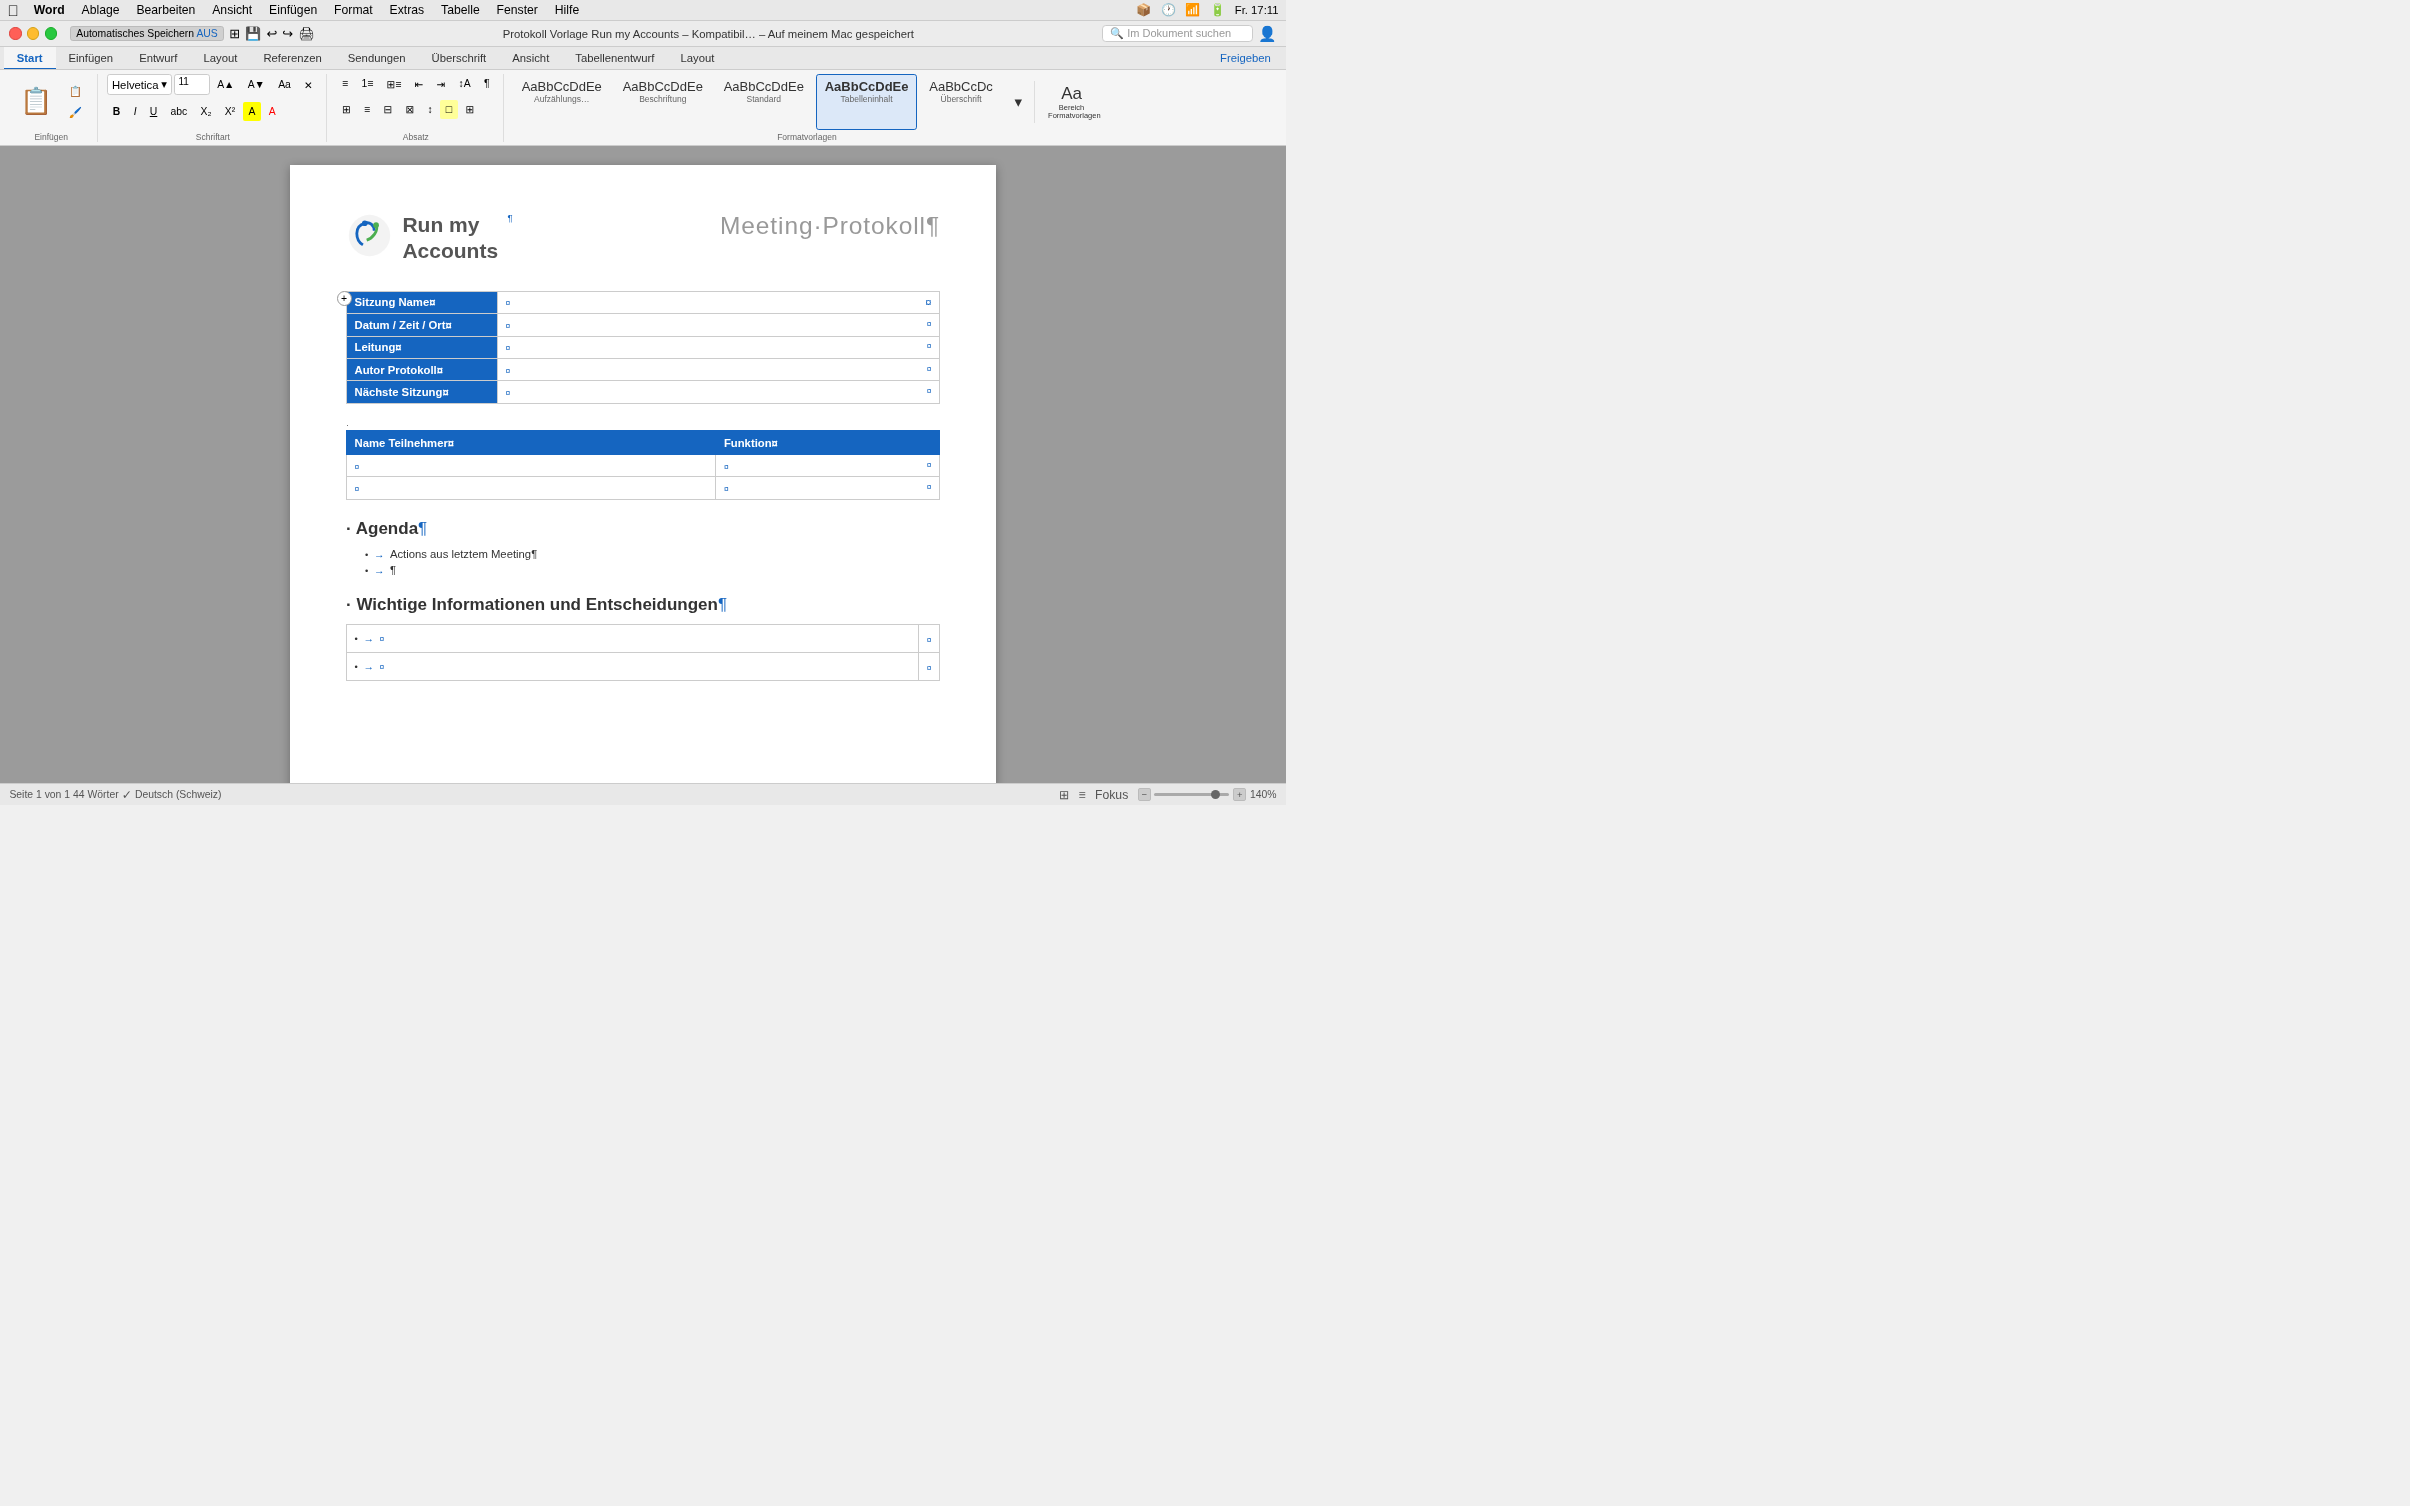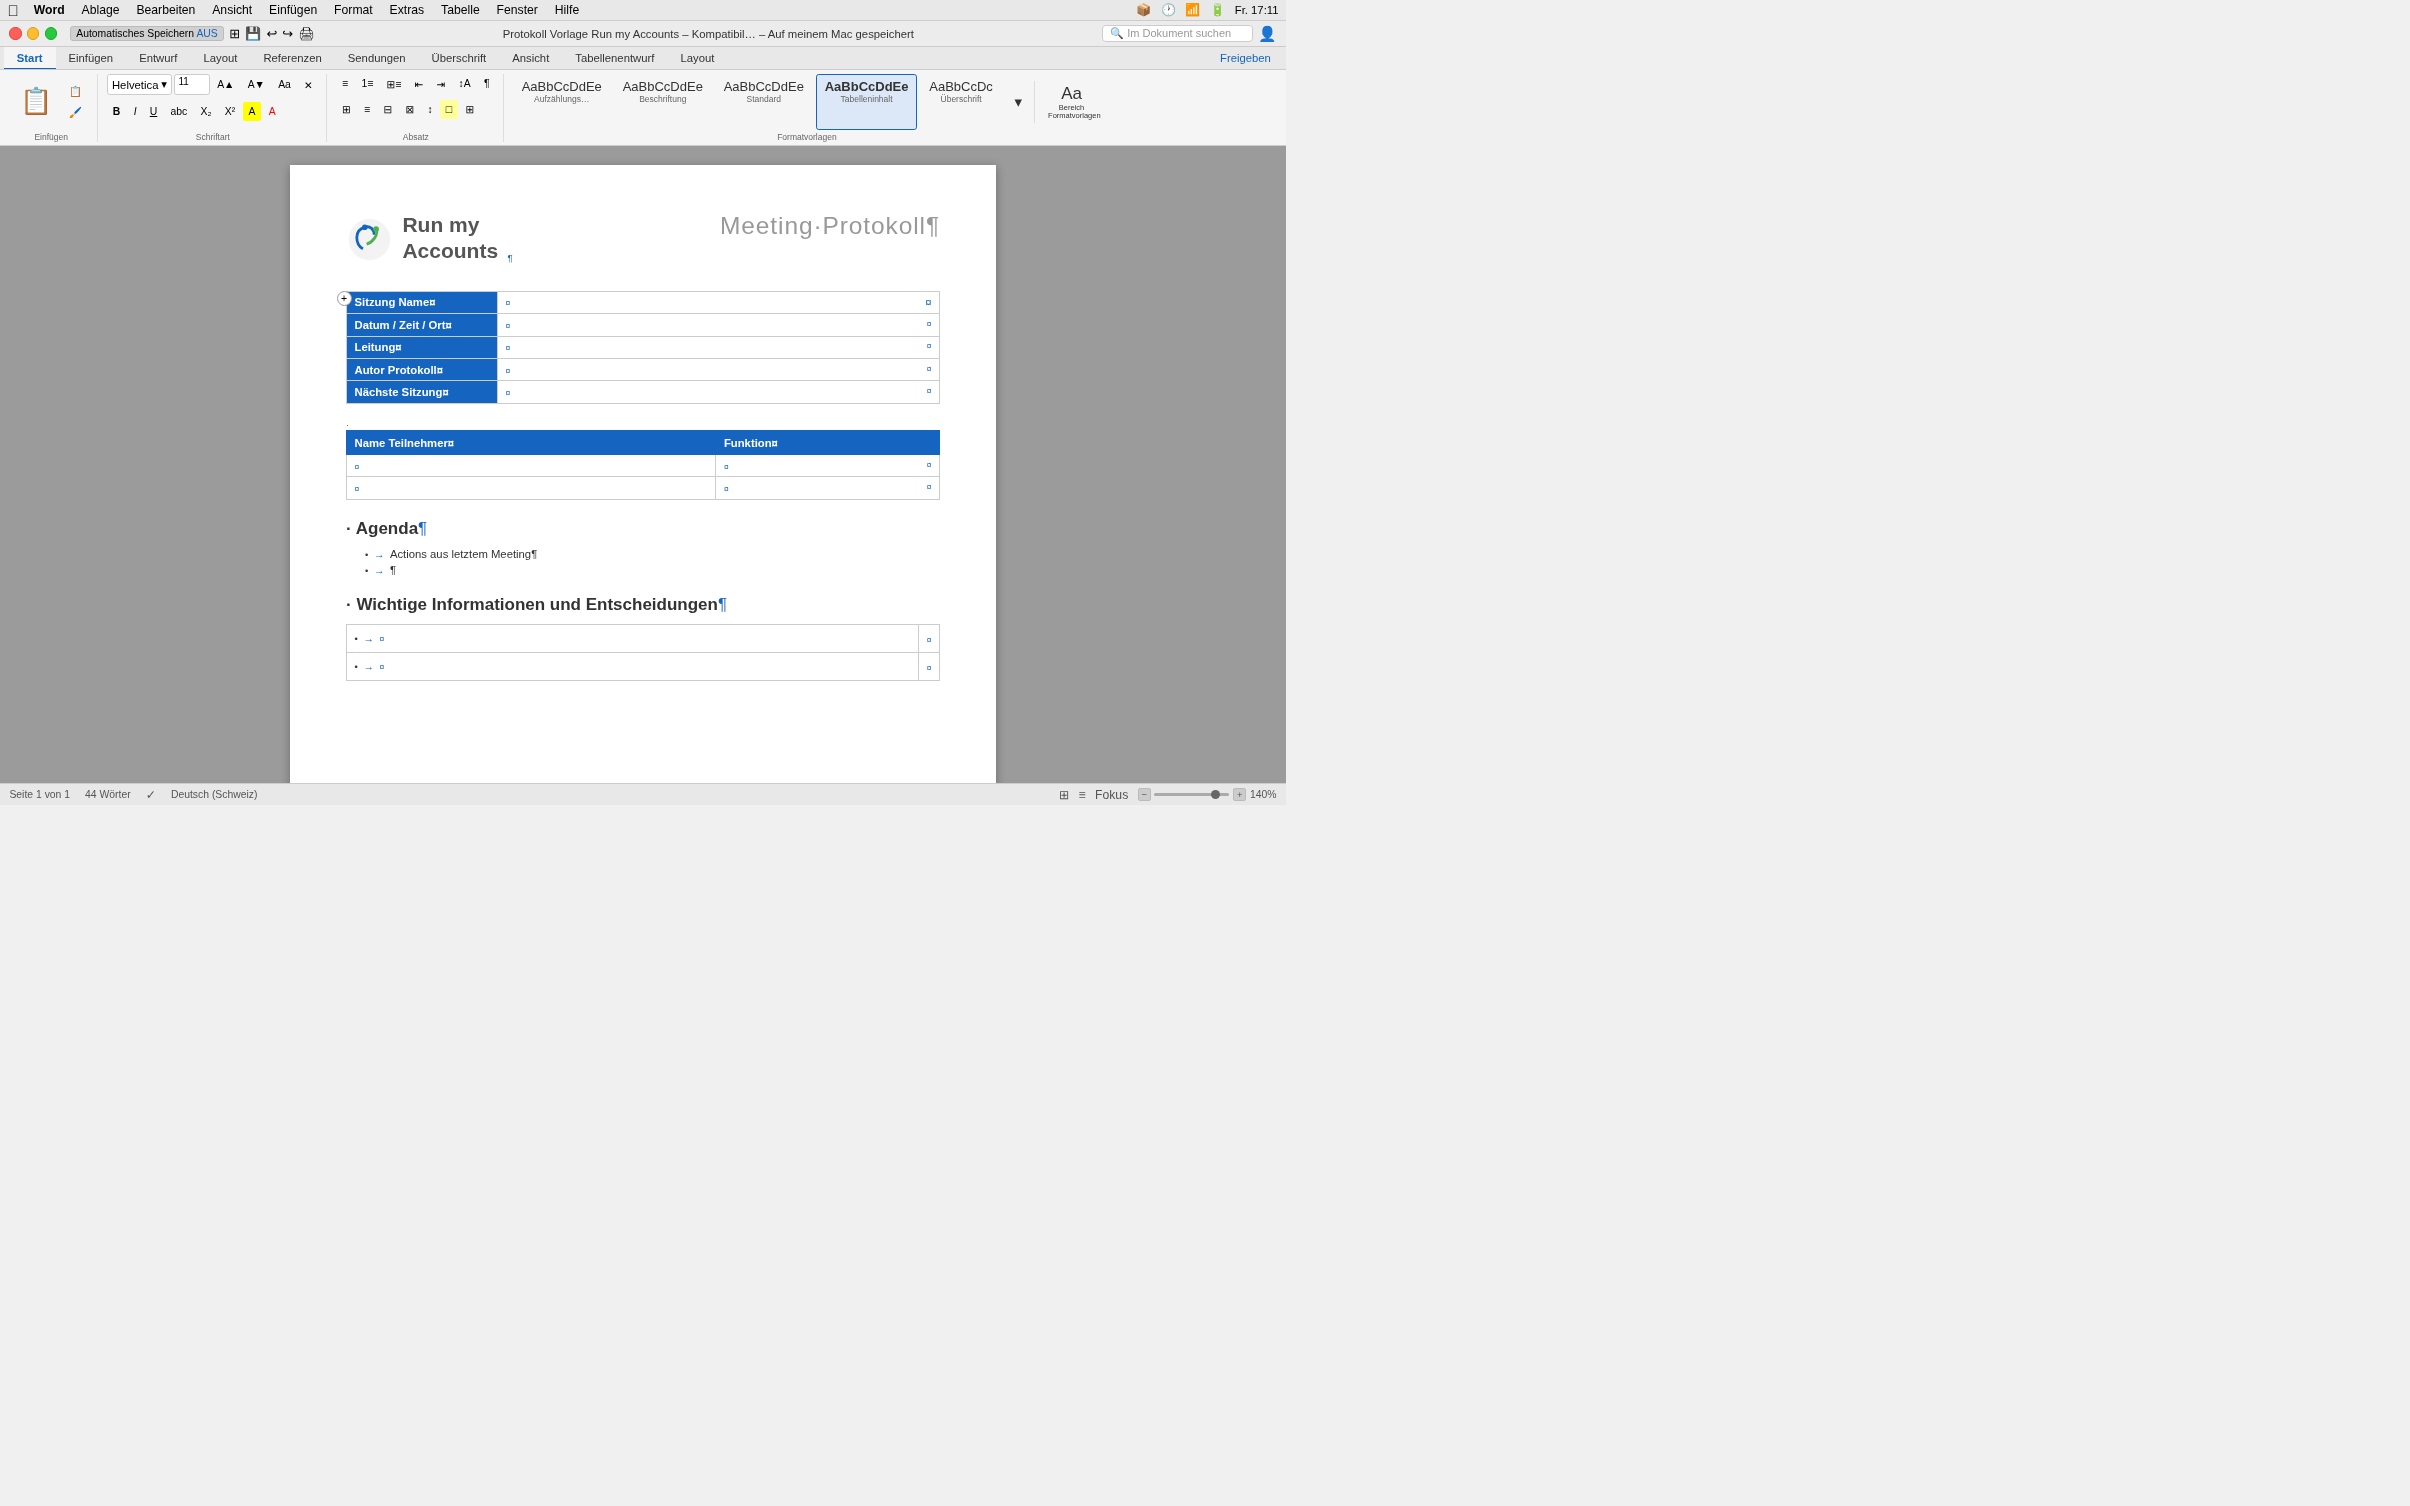--- a/index.html
+++ b/index.html
@@ -219,21 +219,21 @@
 
     
     .doc-header {
       display: flex;
       justify-content: space-between;
       align-items: flex-start;
       margin-bottom: 28px;
     }
     .logo-area {
       display: flex;
-      align-items: flex-end;
+      align-items: flex-start;
       gap: 9.4px;
     }
     .logo-icon {
       width: 47px;
       height: 47px;
     }
     .logo-text {
       font-size: 21px;
       font-weight: 600;
       color: #555;
@@ -341,21 +341,21 @@
     
     #statusbar {
       background: #e8e8e8;
       height: 22.6px;
       display: flex;
       align-items: center;
       padding: 0 9.4px;
       font-size: 10.4px;
       color: #555;
       border-top: 0.9px solid #ccc;
-      gap: 15px;
+      gap: 3px;
     }
     .statusbar-right {
       margin-left: auto;
       display: flex;
       align-items: center;
       gap: 9.4px;
     }
     .status-icon { font-size: 12.2px; cursor: pointer; }
     .zoom-control {
       display: flex;

